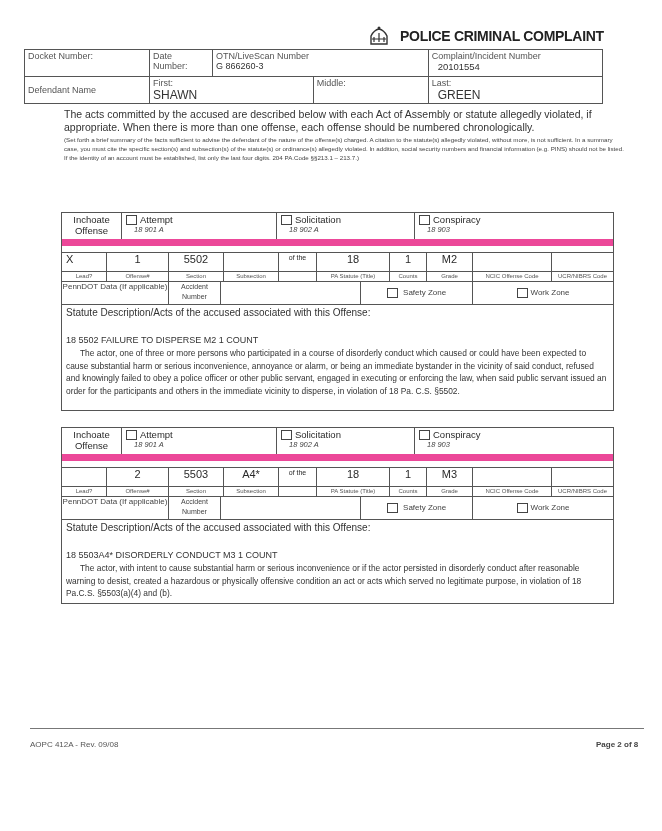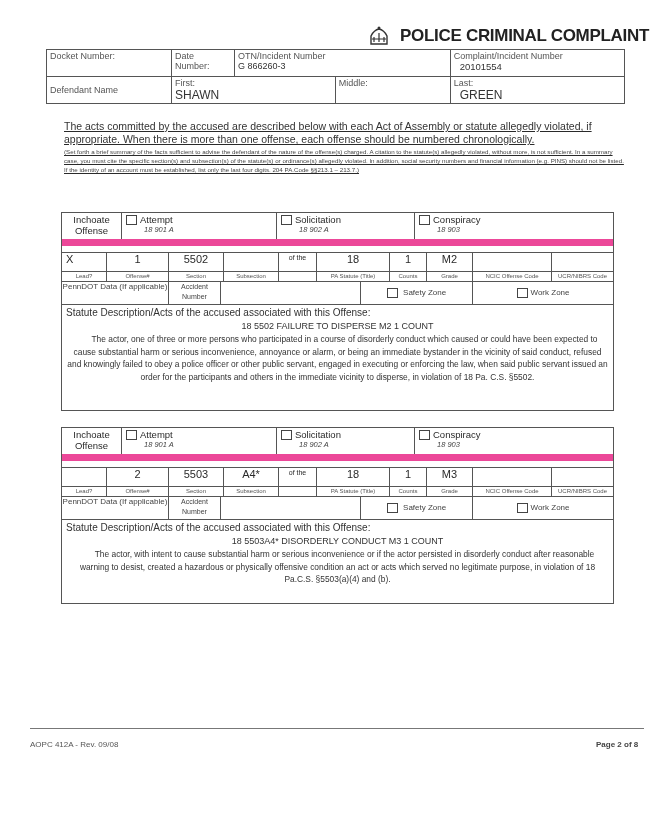--- a/index.html
+++ b/index.html
@@ -1,53 +1,53 @@
 <!DOCTYPE html>
 <html><head>
 <meta charset="utf-8">
 <style>
   html, body { margin:0; padding:0; background:#fff; }
   body { width:662px; height:831px; position:relative; overflow:hidden;
          font-family:"Liberation Sans", sans-serif; color:#2a2a2a; }
   .abs { position:absolute; }
   .title-wrap { left:368px; top:26px; display:flex; align-items:center; }
   .seal { width:22px; height:20px; margin-right:10px; }
-  .title { font-size:17px; font-weight:bold; letter-spacing:-0.3px; color:#222; }
+  .title { font-size:14px; font-weight:bold; letter-spacing:-0.3px; color:#222; }
 
   table { border-collapse:collapse; }
   td { border:1px solid #555; vertical-align:top; padding:1px 3px; }
   .lbl { font-size:9px; color:#555; }
   .val { font-size:12px; color:#333; }
 
-  .hdr { left:46px; top:49px; width:579px; }
+  .hdr { left:24px; top:49px; width:579px; }
   .hdr td { height:24px; }
 
-  .intro { left:64px; top:120px; width:560px;text-decoration:underline; }
+  .intro { left:64px; top:108px; width:560px; }
   .intro .big { font-size:10.5px; line-height:13px; color:#333; }
   .intro .small { font-size:6.2px; line-height:9px; color:#444; margin-top:1px; }
 
   .block { left:61px; width:553px; border:1px solid #555; box-sizing:border-box; }
   .b1 { top:212px; height:199px; }
   .b2 { top:427px; height:177px; }
   .inch { display:flex; border-bottom:7px solid #ec4899; height:26px; font-size:9.5px; }
   .inch > div { border-right:1px solid #555; padding:1px 4px; box-sizing:border-box; }
   .inch > div:last-child { border-right:none; }
   .cb { display:inline-block; width:9px; height:8px; border:1px solid #444; vertical-align:middle; margin-right:3px; }
-  .sub { font-style:italic; font-size:7.5px; margin-left:18px; color:#444; }
+  .sub { font-style:italic; font-size:7.5px; margin-left:8px; color:#444; }
   .gap { height:6px; border-bottom:1px solid #555; }
   .offrow { display:flex; border-bottom:1px solid #555; height:18px; font-size:11px; }
   .offrow > div, .caprow > div, .pdrow > div { border-right:1px solid #555; box-sizing:border-box; text-align:center; }
   .offrow > div:last-child, .caprow > div:last-child, .pdrow > div:last-child { border-right:none; }
   .caprow { display:flex; border-bottom:1px solid #555; height:9px; font-size:6px; color:#555; line-height:9px; }
   .pdrow { display:flex; border-bottom:1px solid #555; height:22px; font-size:8px; color:#444; line-height:10px; }
   .c1{width:45px}.c2{width:62px}.c3{width:55px}.c4{width:55px}.c5{width:38px}.c6{width:73px}.c7{width:37px}.c8{width:46px}.c9{width:79px}.c10{flex:1}
   .offrow .c1 { text-align:left; padding-left:4px; }
   .offrow .c5 { font-size:7px; padding-top:1px; }
   .stmt-h { font-size:10px; padding:2px 4px; color:#333; }
-  .desc { font-size:8.4px; line-height:12.8px; padding:0 4px; color:#333;text-align:center; }
+  .desc { font-size:8.4px; line-height:12.8px; padding:0 4px; margin-top:14px; color:#333; }
   .desc .first { font-size:9px; }
   .desc .body { text-indent:14px; }
 
   .foot-line { left:30px; top:728px; width:614px; height:0; border-top:1px solid #777; }
   .foot-l { left:30px; top:740px; font-size:8px; color:#555; }
   .foot-r { left:596px; top:740px; font-size:8px; color:#444; font-weight:bold; }
 </style>
 </head>
 <body>
 
@@ -65,21 +65,21 @@
       <tr>
     <td style="width:118px">
       <div class="lbl">Docket Number:</div>
       <div class="val"></div>
     </td>
     <td style="width:56px">
       <div class="lbl">Date Number:</div>
       <div class="val"></div>
     </td>
     <td colspan="2" style="width:175px">
-      <div class="lbl">OTN/Incident Number</div>
+      <div class="lbl">OTN/LiveScan Number</div>
       <div class="val" style="font-size:9px">G 866260-3</div>
     </td>
     <td>
       <div class="lbl">Complaint/Incident Number</div>
       <div class="val" style="font-size:9.5px;padding-left:6px">20101554</div>
     </td>
   </tr>
   <tr>
     <td style="vertical-align:middle">
       <div class="lbl">Defendant Name</div>

